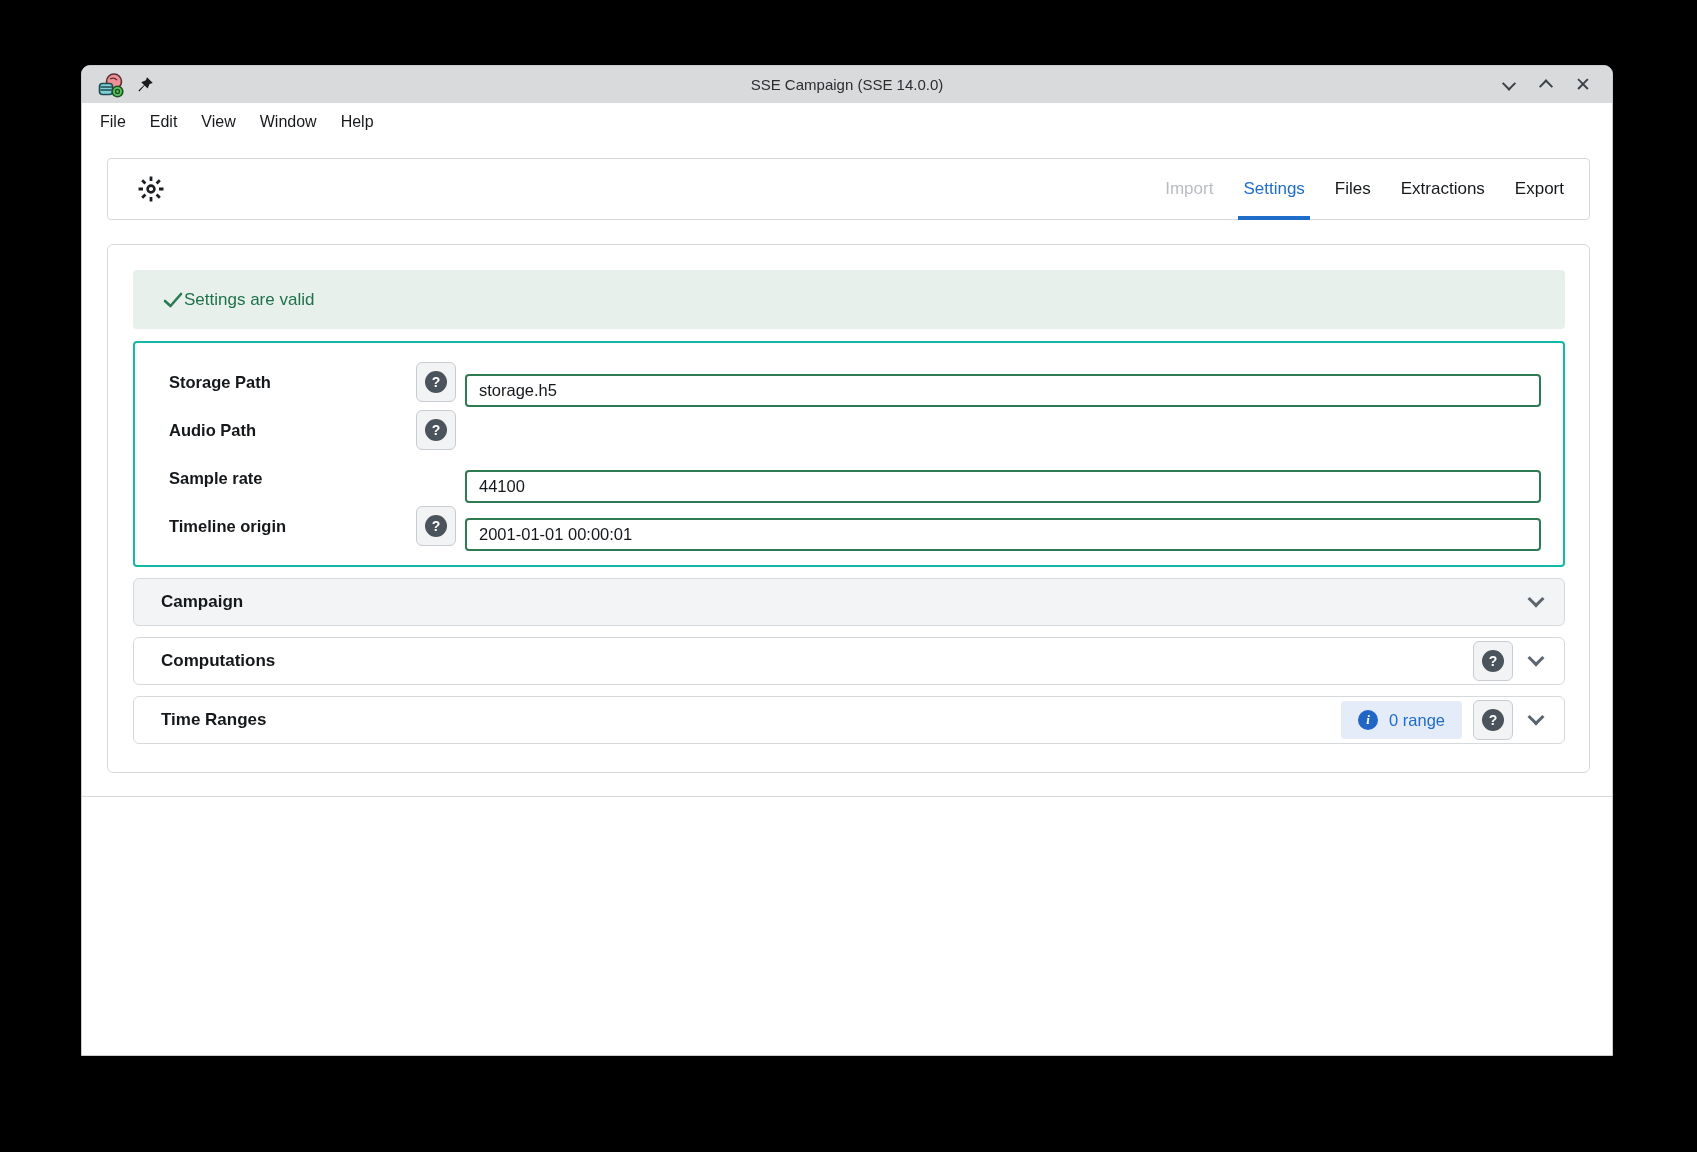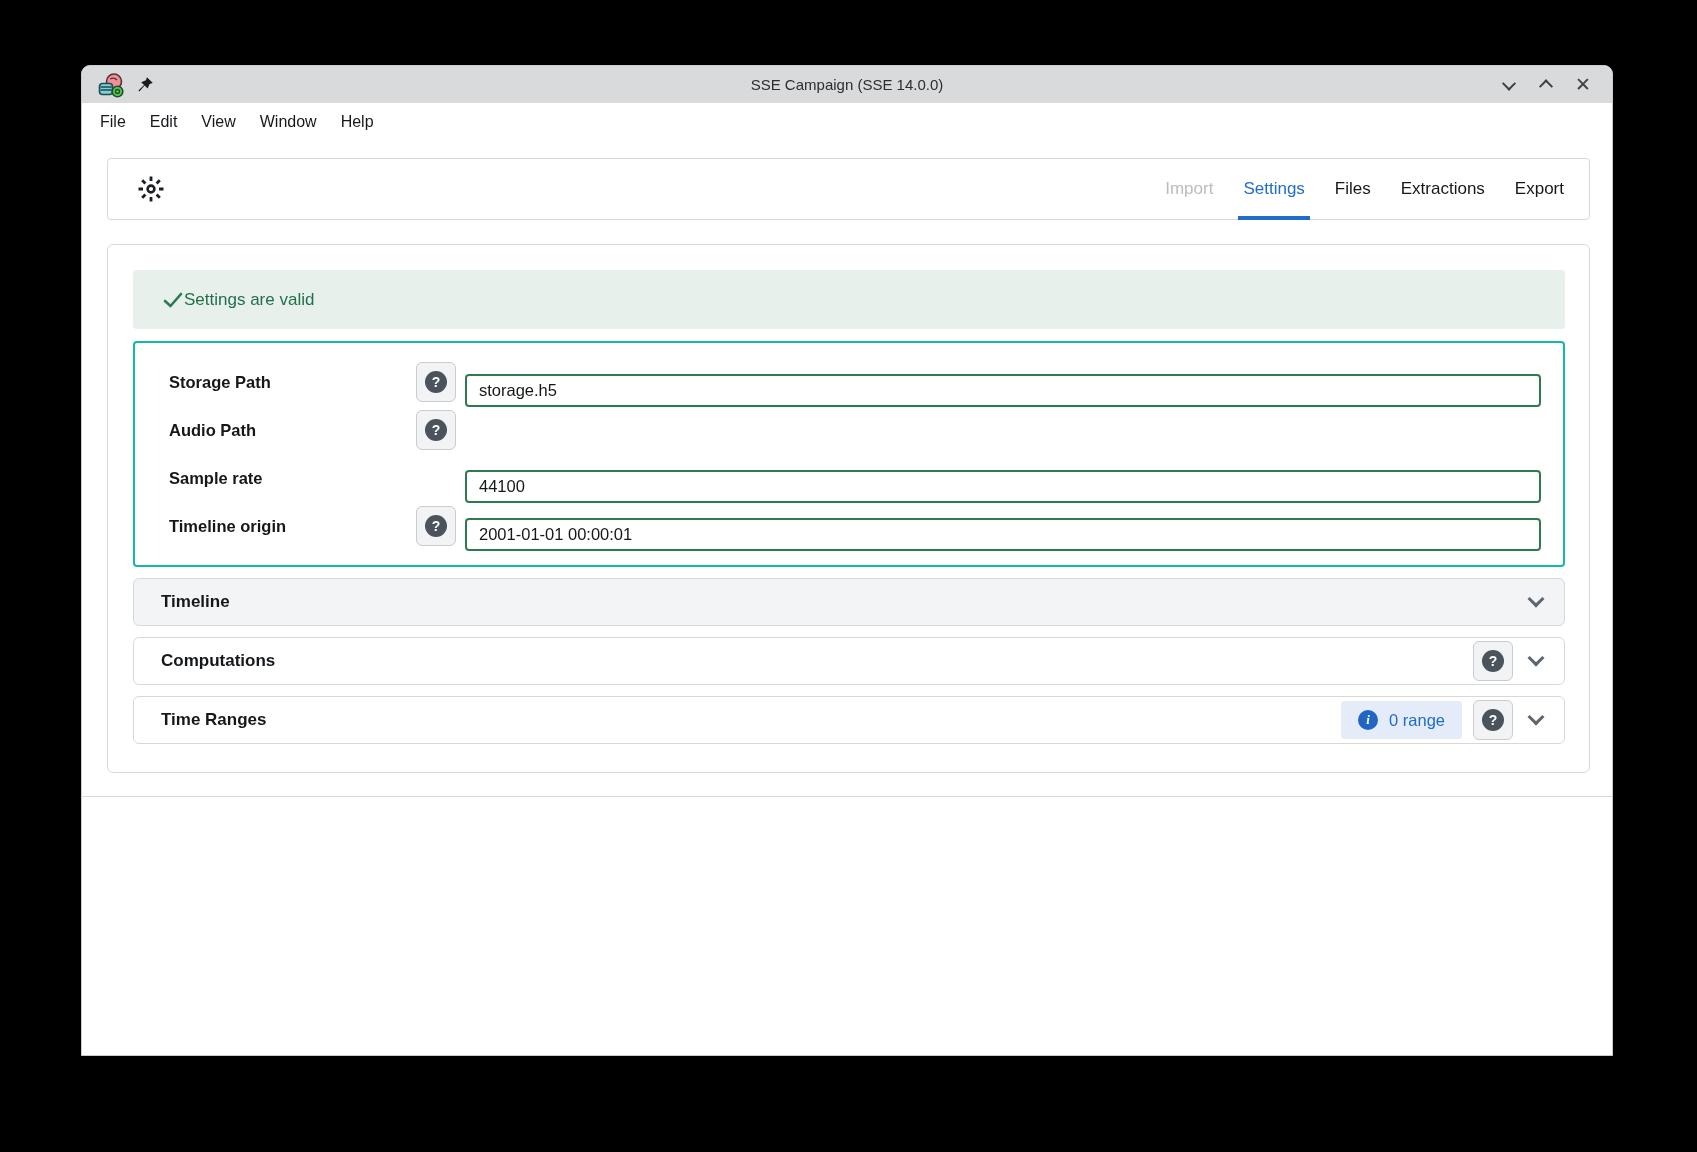--- a/index.html
+++ b/index.html
@@ -186,21 +186,21 @@
             <button class="help-btn" style="padding:0;">
               <span class="help-circle">?</span>
             </button>
           </span>
         <input class="text-input" type="text" value="2001-01-01 00:00:01" style="">
       </div>
 
     </div>
 
     <div class="section-row shaded">
-      <span class="section-title">Timeline</span>
+      <span class="section-title">Campaign</span>
       <div class="section-right">
         <span class="chevron-down"></span>
       </div>
     </div>
 
     <div class="section-row">
       <span class="section-title">Computations</span>
       <div class="section-right">
         <button class="help-btn" style="padding:0;">
             <span class="help-circle">?</span>

